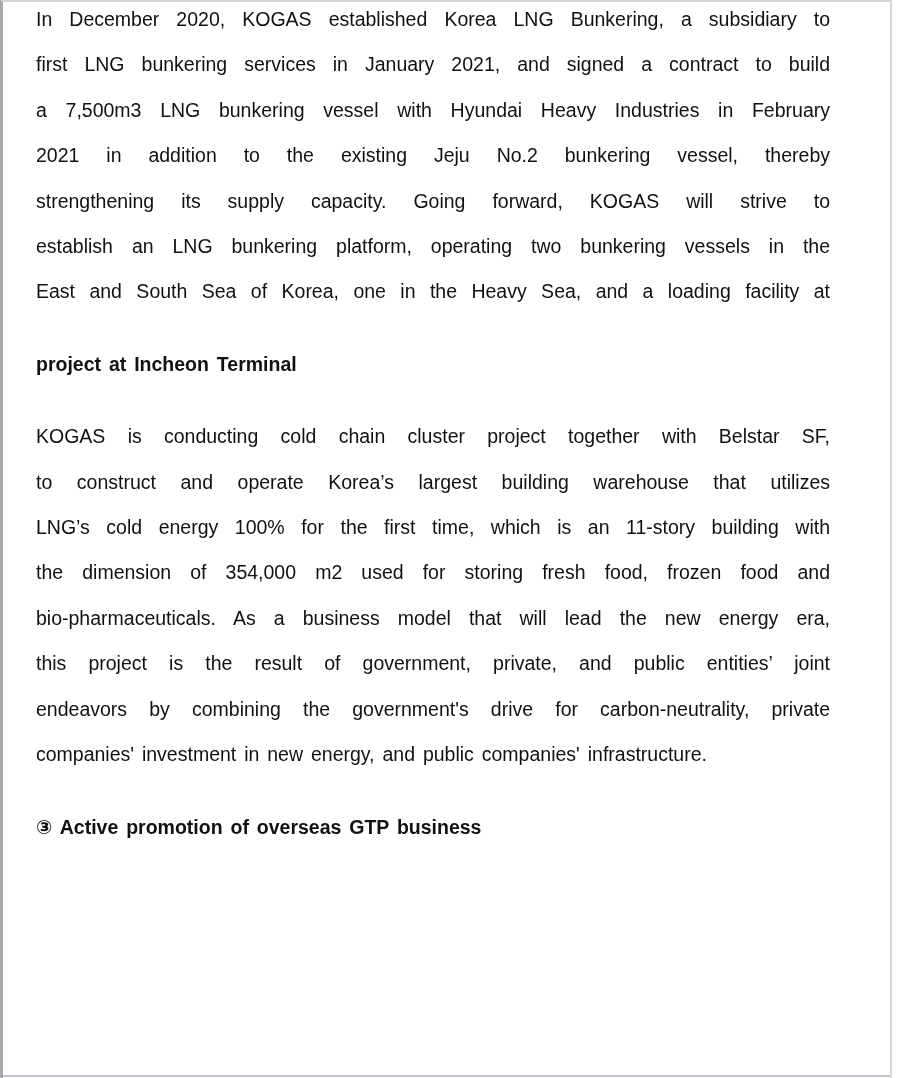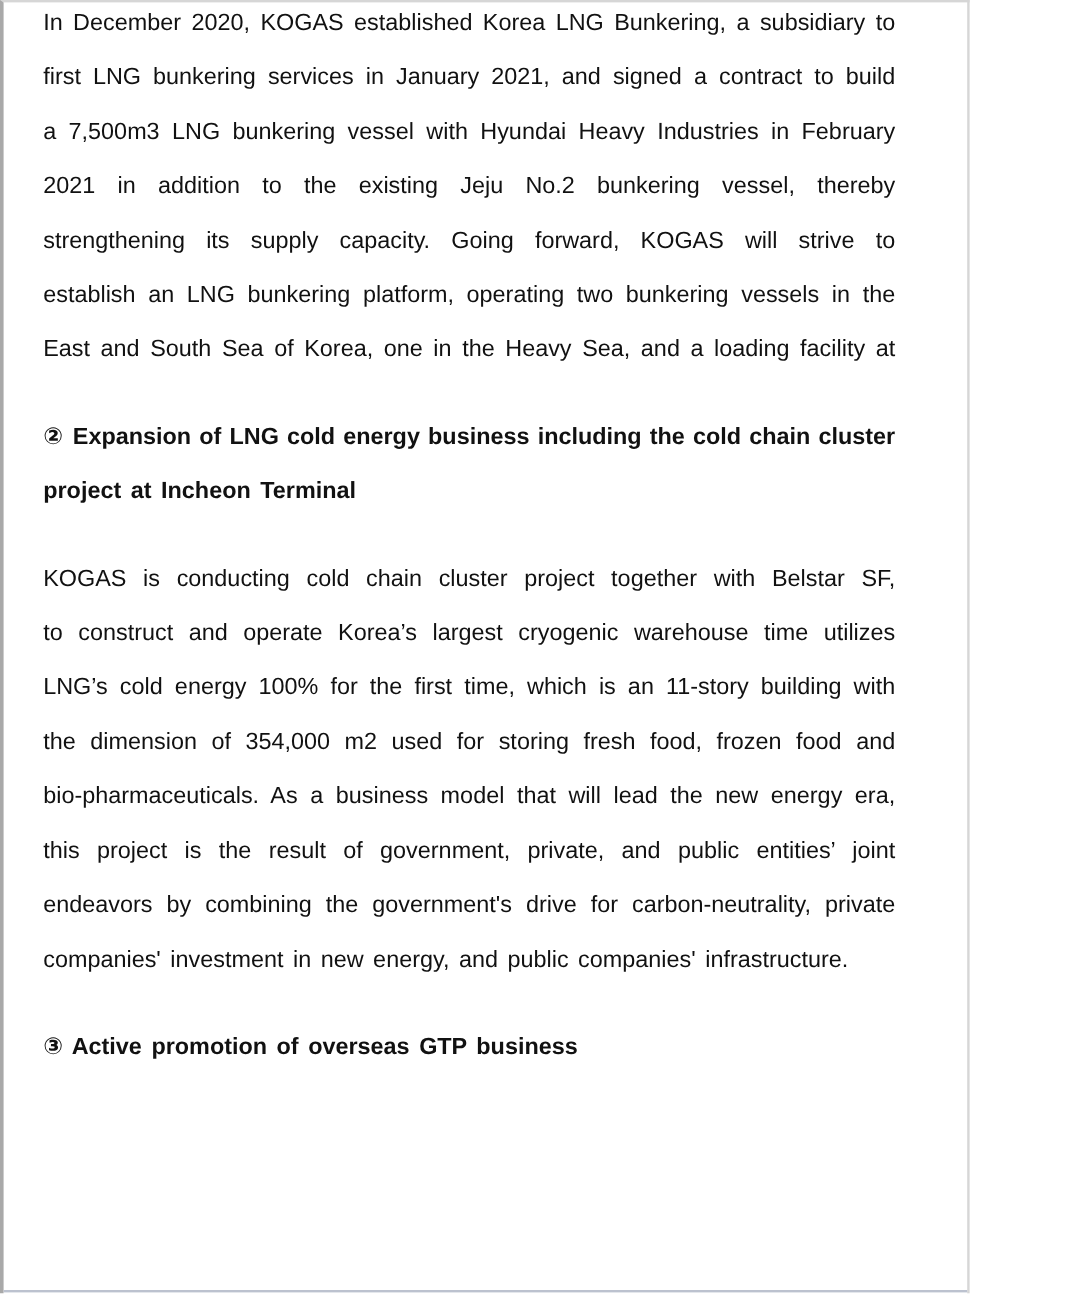--- a/index.html
+++ b/index.html
@@ -7,21 +7,21 @@
     padding: 0;
     background: #ffffff;
   }
   body {
     width: 900px;
     height: 1078px;
     overflow: hidden;
   }
   .page {
     position: relative;
-    width: 808px;
+    width: 892px;
     height: 1078px;
     box-sizing: border-box;
     background: #ffffff;
     border-top: 2px solid #d6d6d6;
     border-right: 2px solid #d9d9d9;
     border-left: 3px solid #a9a9a9;
   }
   .doc {
     box-sizing: border-box;
     width: 100%;
@@ -61,26 +61,25 @@
       <div class="block paragraph">
         <div class="line">In December 2020, KOGAS established Korea LNG Bunkering, a subsidiary to</div>
         <div class="line">first LNG bunkering services in January 2021, and signed a contract to build</div>
         <div class="line">a 7,500m3 LNG bunkering vessel with Hyundai Heavy Industries in February</div>
         <div class="line">2021 in addition to the existing Jeju No.2 bunkering vessel, thereby</div>
         <div class="line">strengthening its supply capacity. Going forward, KOGAS will strive to</div>
         <div class="line">establish an LNG bunkering platform, operating two bunkering vessels in the</div>
         <div class="line">East and South Sea of Korea, one in the Heavy Sea, and a loading facility at</div>
       </div>
       <div class="block heading">
-        <div class="line">② Expansion of LNG cold energy business including the cold chain cluster</div>
         <div class="line last">project at Incheon Terminal</div>
       </div>
       <div class="block paragraph">
         <div class="line">KOGAS is conducting cold chain cluster project together with Belstar SF,</div>
-        <div class="line">to construct and operate Korea’s largest cryogenic warehouse time utilizes</div>
+        <div class="line">to construct and operate Korea’s largest building warehouse that utilizes</div>
         <div class="line">LNG’s cold energy 100% for the first time, which is an 11-story building with</div>
         <div class="line">the dimension of 354,000 m2 used for storing fresh food, frozen food and</div>
         <div class="line">bio-pharmaceuticals. As a business model that will lead the new energy era,</div>
         <div class="line">this project is the result of government, private, and public entities’ joint</div>
         <div class="line">endeavors by combining the government's drive for carbon-neutrality, private</div>
         <div class="line last">companies' investment in new energy, and public companies' infrastructure.</div>
       </div>
       <div class="block heading">
         <div class="line last">③ Active promotion of overseas GTP business</div>
       </div>

